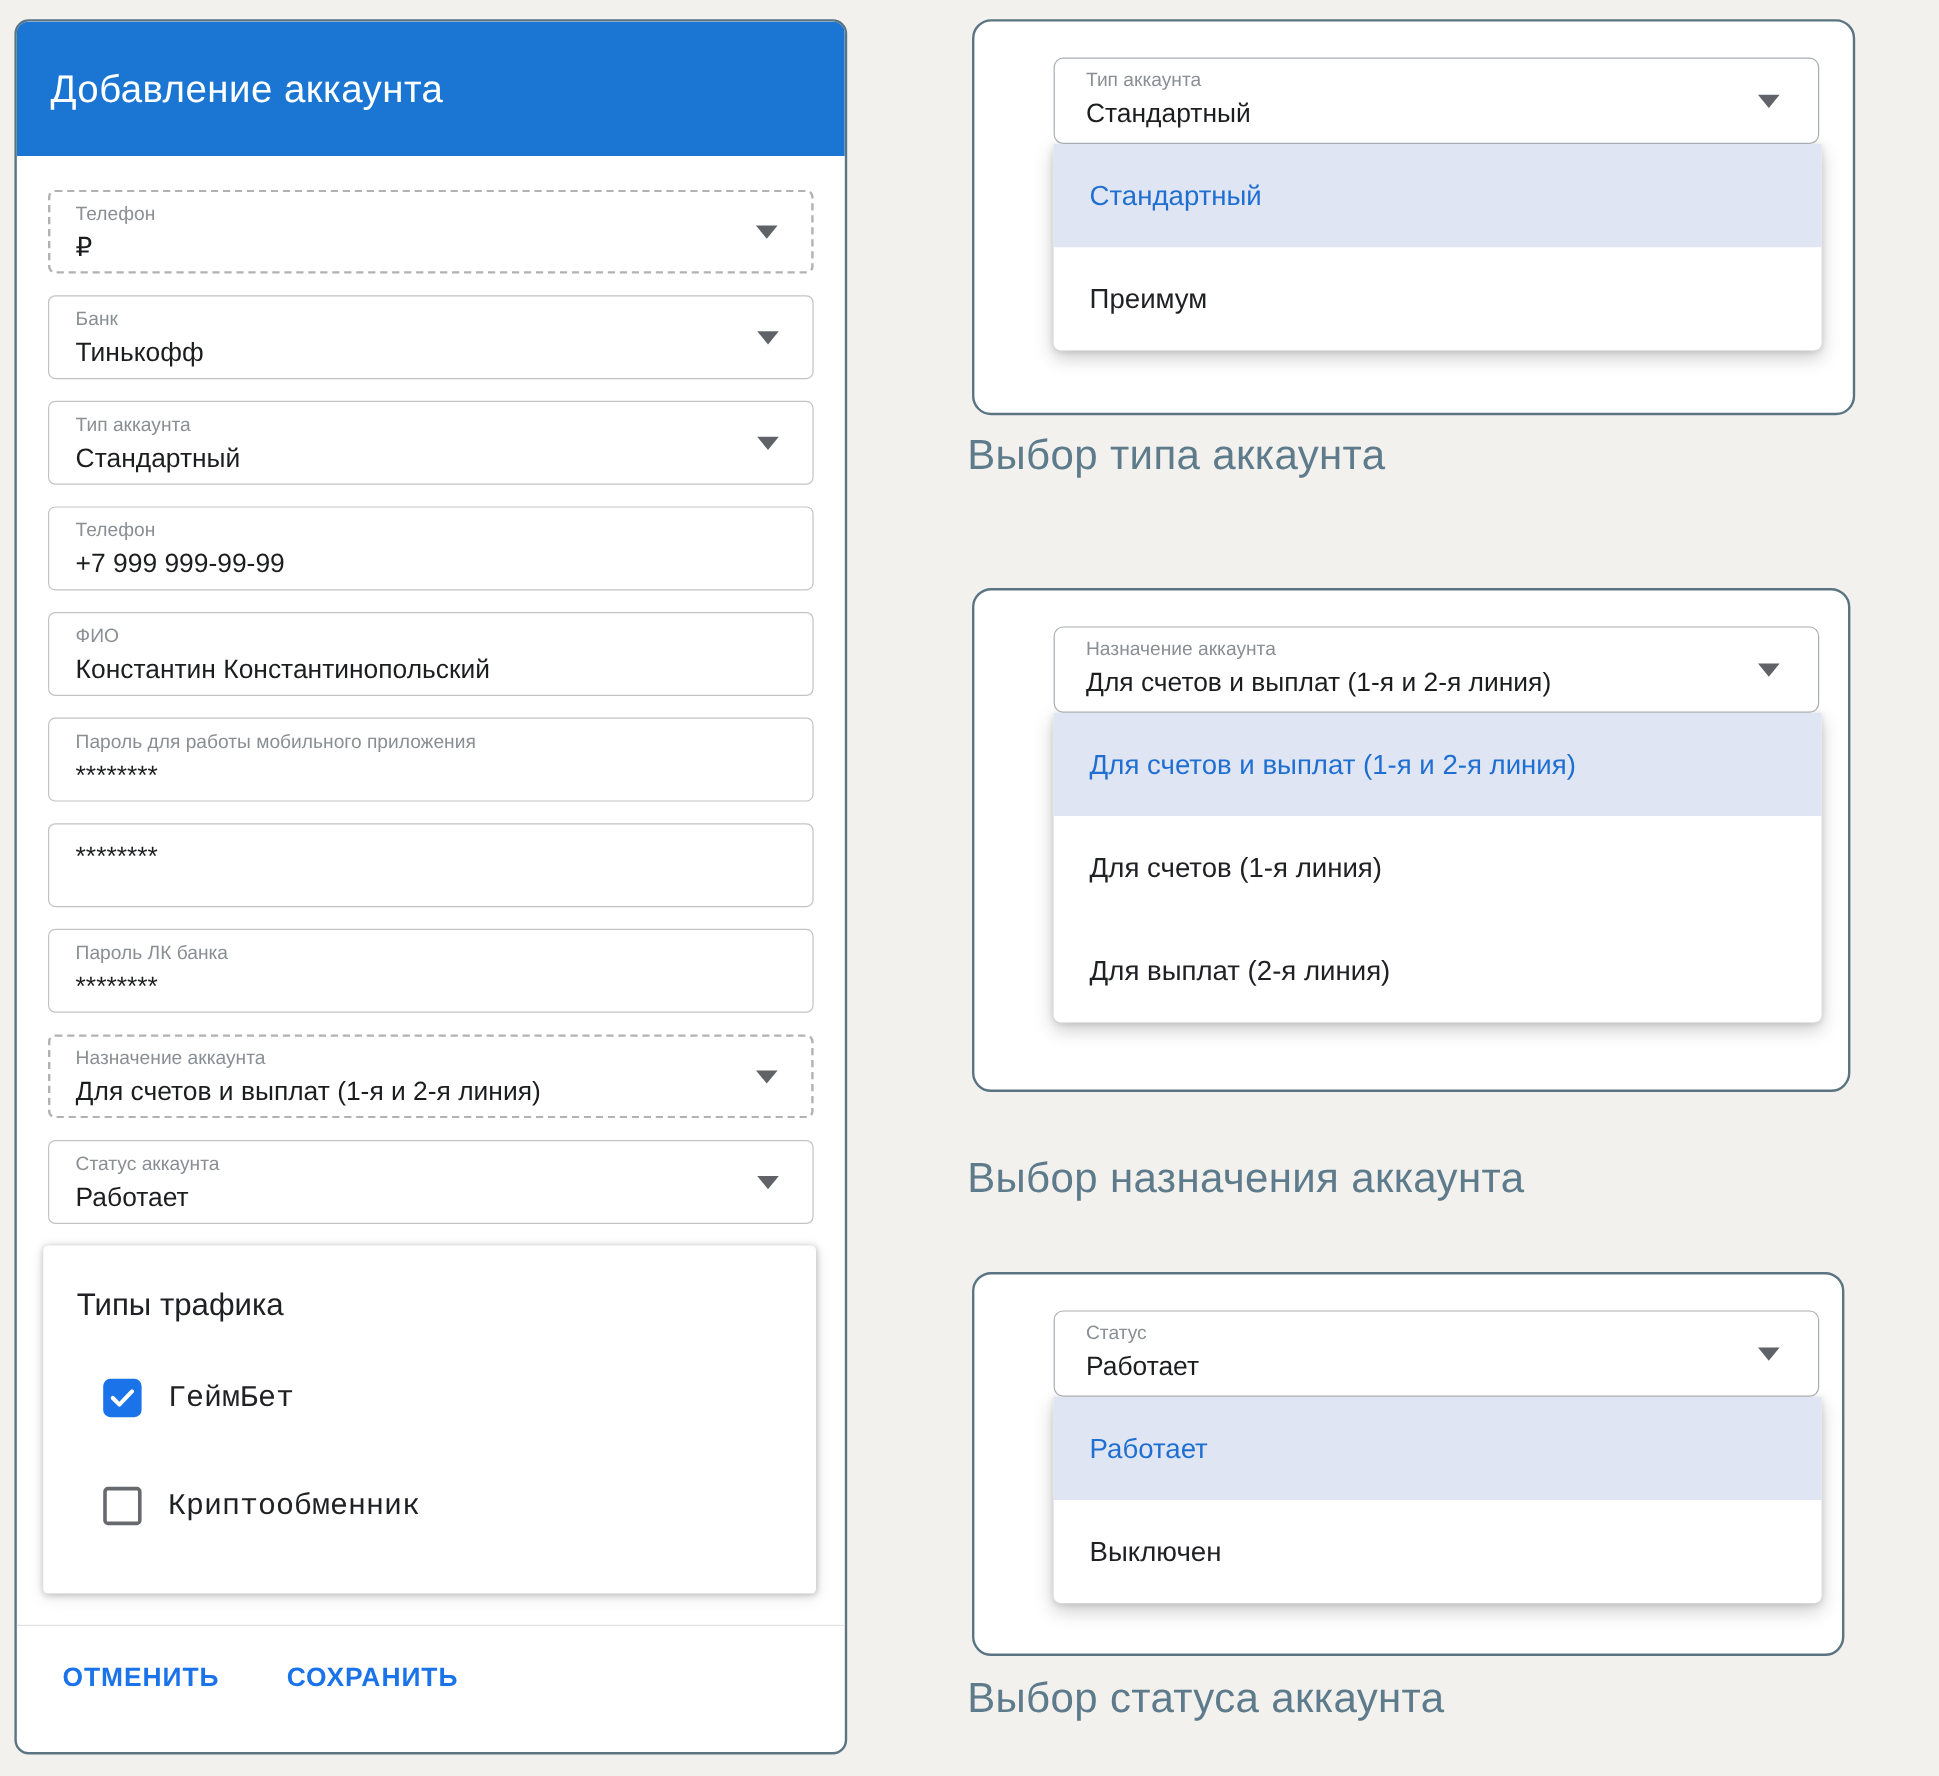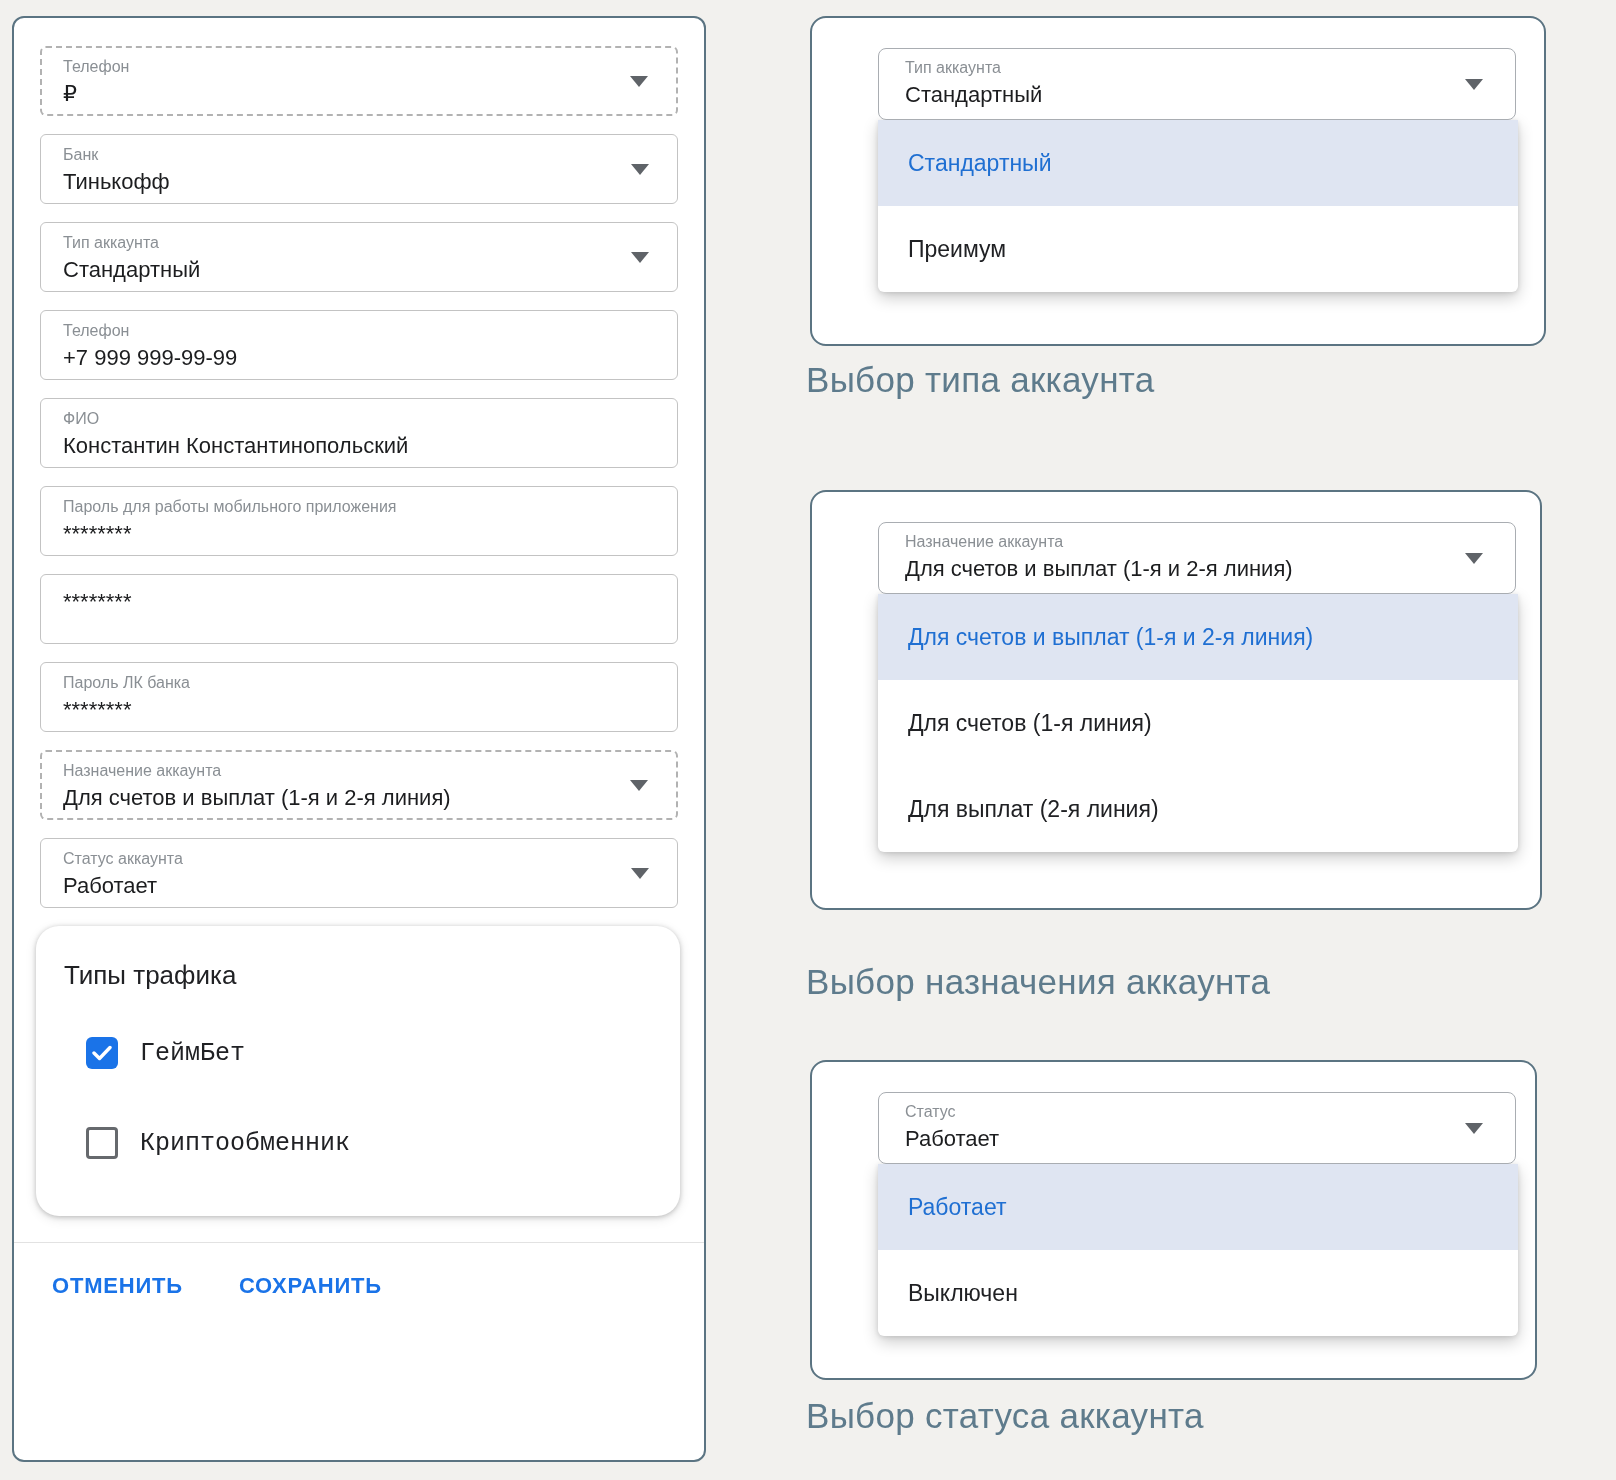--- a/index.html
+++ b/index.html
@@ -74,21 +74,21 @@
     width: 0; height: 0;
     border-left: 9px solid transparent;
     border-right: 9px solid transparent;
     border-top: 11px solid #5f6368;
   }
   .ex-card .caret { right: 32px; }
 
   .traffic-card {
     margin: 16px 24px 0 22px;
     height: 290px;
-    border-radius: 23px;
+    border-radius: 4px;
     background: #fff;
     box-shadow: 0 1px 5px rgba(0,0,0,0.22), 0 3px 12px rgba(0,0,0,0.10);
     padding: 34px 28px 0 28px;
     box-sizing: border-box;
   }
   .traffic-title {
     font-size: 26px;
     color: #202124;
     margin-bottom: 46px;
   }
@@ -185,20 +185,23 @@
   }
   .option.selected {
     background: #dfe5f2;
     color: #1f6fd2;
   }
 </style>
 </head>
 <body>
 
 <section class="dialog">
+  <header class="dialog-header">
+    <h1 class="dialog-title">Добавление аккаунта</h1>
+  </header>
 
   <div class="fields">
 
     <div class="fld dashed">
       <span class="f-label">Телефон</span>
       <span class="f-value">₽</span>
       <span class="caret"></span>
     </div>
 
     <div class="fld">

